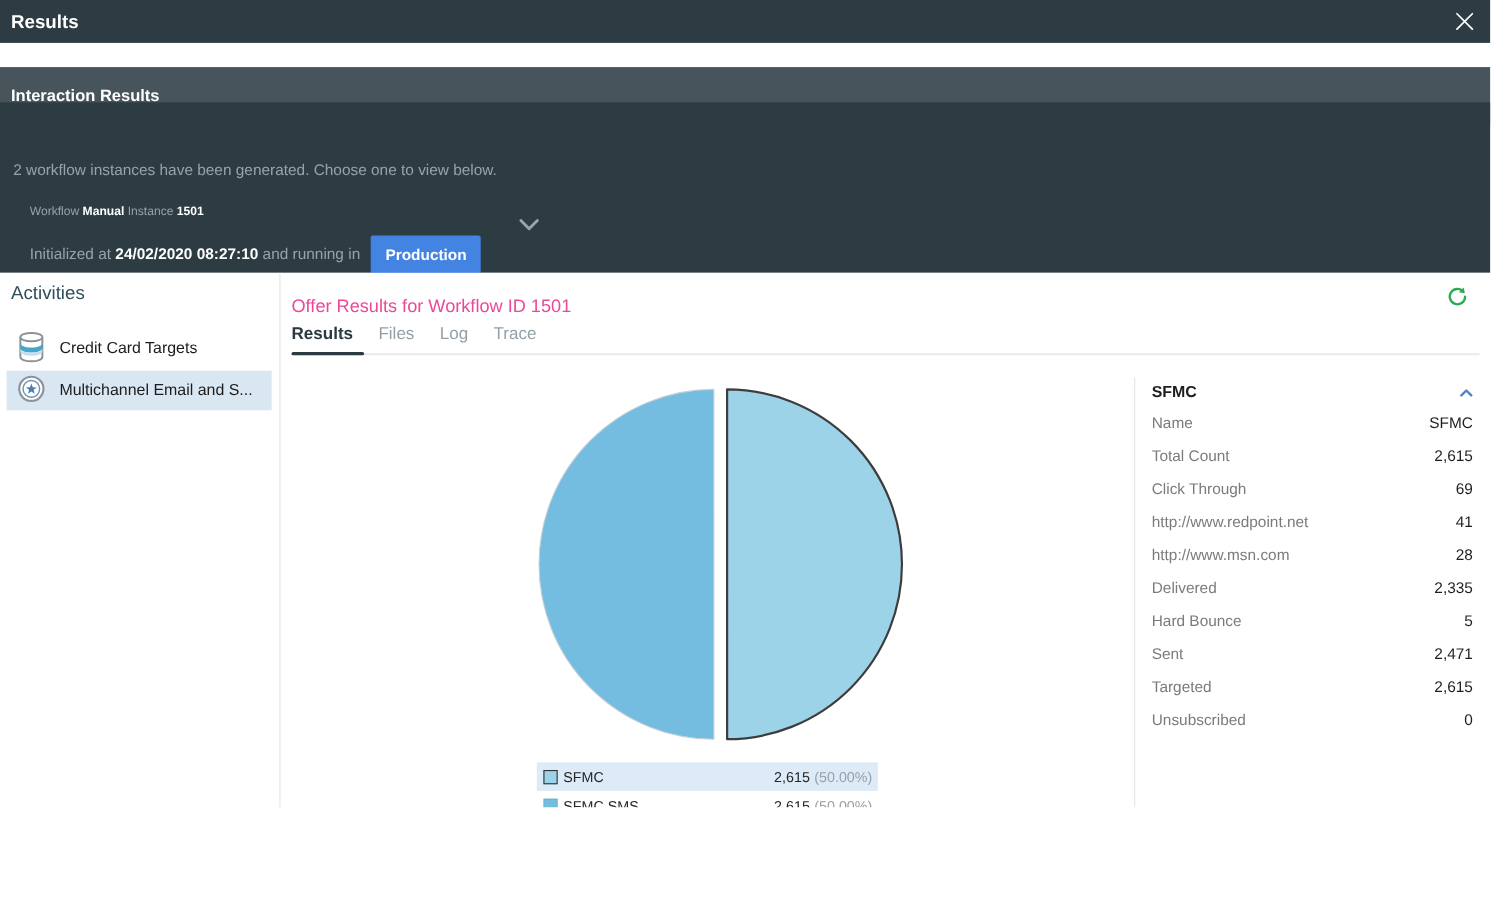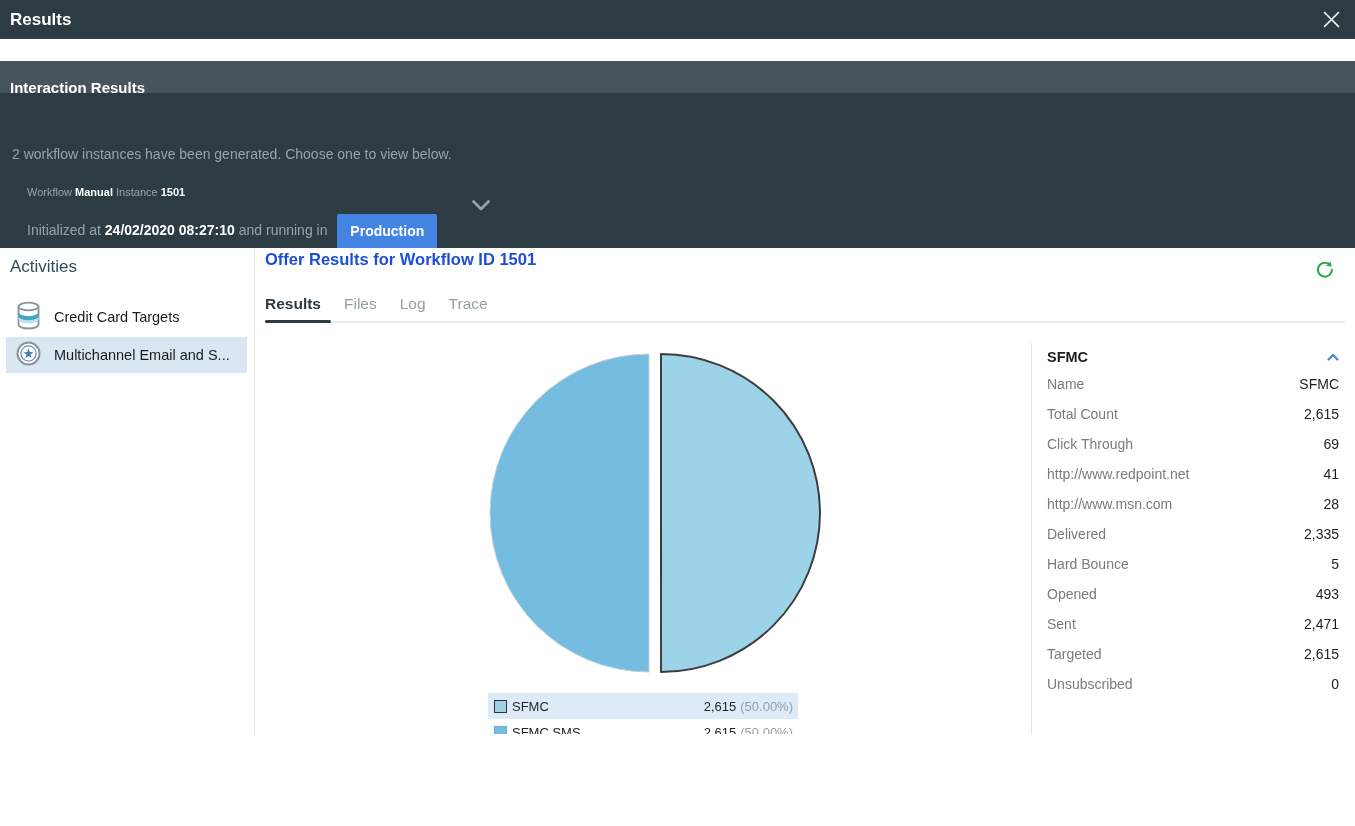--- a/index.html
+++ b/index.html
@@ -35,21 +35,21 @@
   .footer-rule { position:absolute; left:0; top:516px; width:1355px; height:2px; background:#ededed; }
 
   
   .sb-title { position:absolute; left:10px; top:9px; font-size:17px; color:#2f4d5a; }
   .sb-item { position:absolute; left:6px; width:241px; height:36px; display:flex; align-items:center; gap:13px;
              padding-left:10px; font-size:14.5px; color:#1c1c1c; cursor:pointer; white-space:nowrap; overflow:hidden; }
   .sb-item.selected { background:#d9e7f3; }
   .sb-item .lbl { overflow:hidden; text-overflow:ellipsis; }
 
   
-  .main-title { position:absolute; left:265px; top:2px; font-size:16.5px; color:#1d4ed8;font-weight:bold; }
+  .main-title { position:absolute; left:265px; top:22px; font-size:16.5px; color:#ec4899; }
   .main-refresh { position:absolute; left:1315px; top:11px; width:20px; height:20px; cursor:pointer; }
   .tabs { position:absolute; left:265px; top:47px; display:flex; gap:23px; }
   .tab { font-size:15.5px; color:#95a0a6; cursor:pointer; }
   .tab.active { color:#2b3a41; font-weight:700; }
   .tab-rule { position:absolute; left:265px; top:73px; width:1080px; height:2px; background:#ececec; }
   .tab-underline { position:absolute; left:265px; top:72px; width:66px; height:3px; background:#2b3a41; border-radius:2px; }
 
   .pie-wrap { position:absolute; left:486px; top:101px; width:338px; height:330px; }
 
   .legend { position:absolute; left:488px; top:445px; width:310px; }
@@ -235,24 +235,20 @@
         </div>
       <div class="d-row">
           <span class="dl">Delivered</span>
           <span class="dv">2,335</span>
         </div>
       <div class="d-row">
           <span class="dl">Hard Bounce</span>
           <span class="dv">5</span>
         </div>
       <div class="d-row">
-          <span class="dl">Opened</span>
-          <span class="dv">493</span>
-        </div>
-      <div class="d-row">
           <span class="dl">Sent</span>
           <span class="dv">2,471</span>
         </div>
       <div class="d-row">
           <span class="dl">Targeted</span>
           <span class="dv">2,615</span>
         </div>
       <div class="d-row">
           <span class="dl">Unsubscribed</span>
           <span class="dv">0</span>

